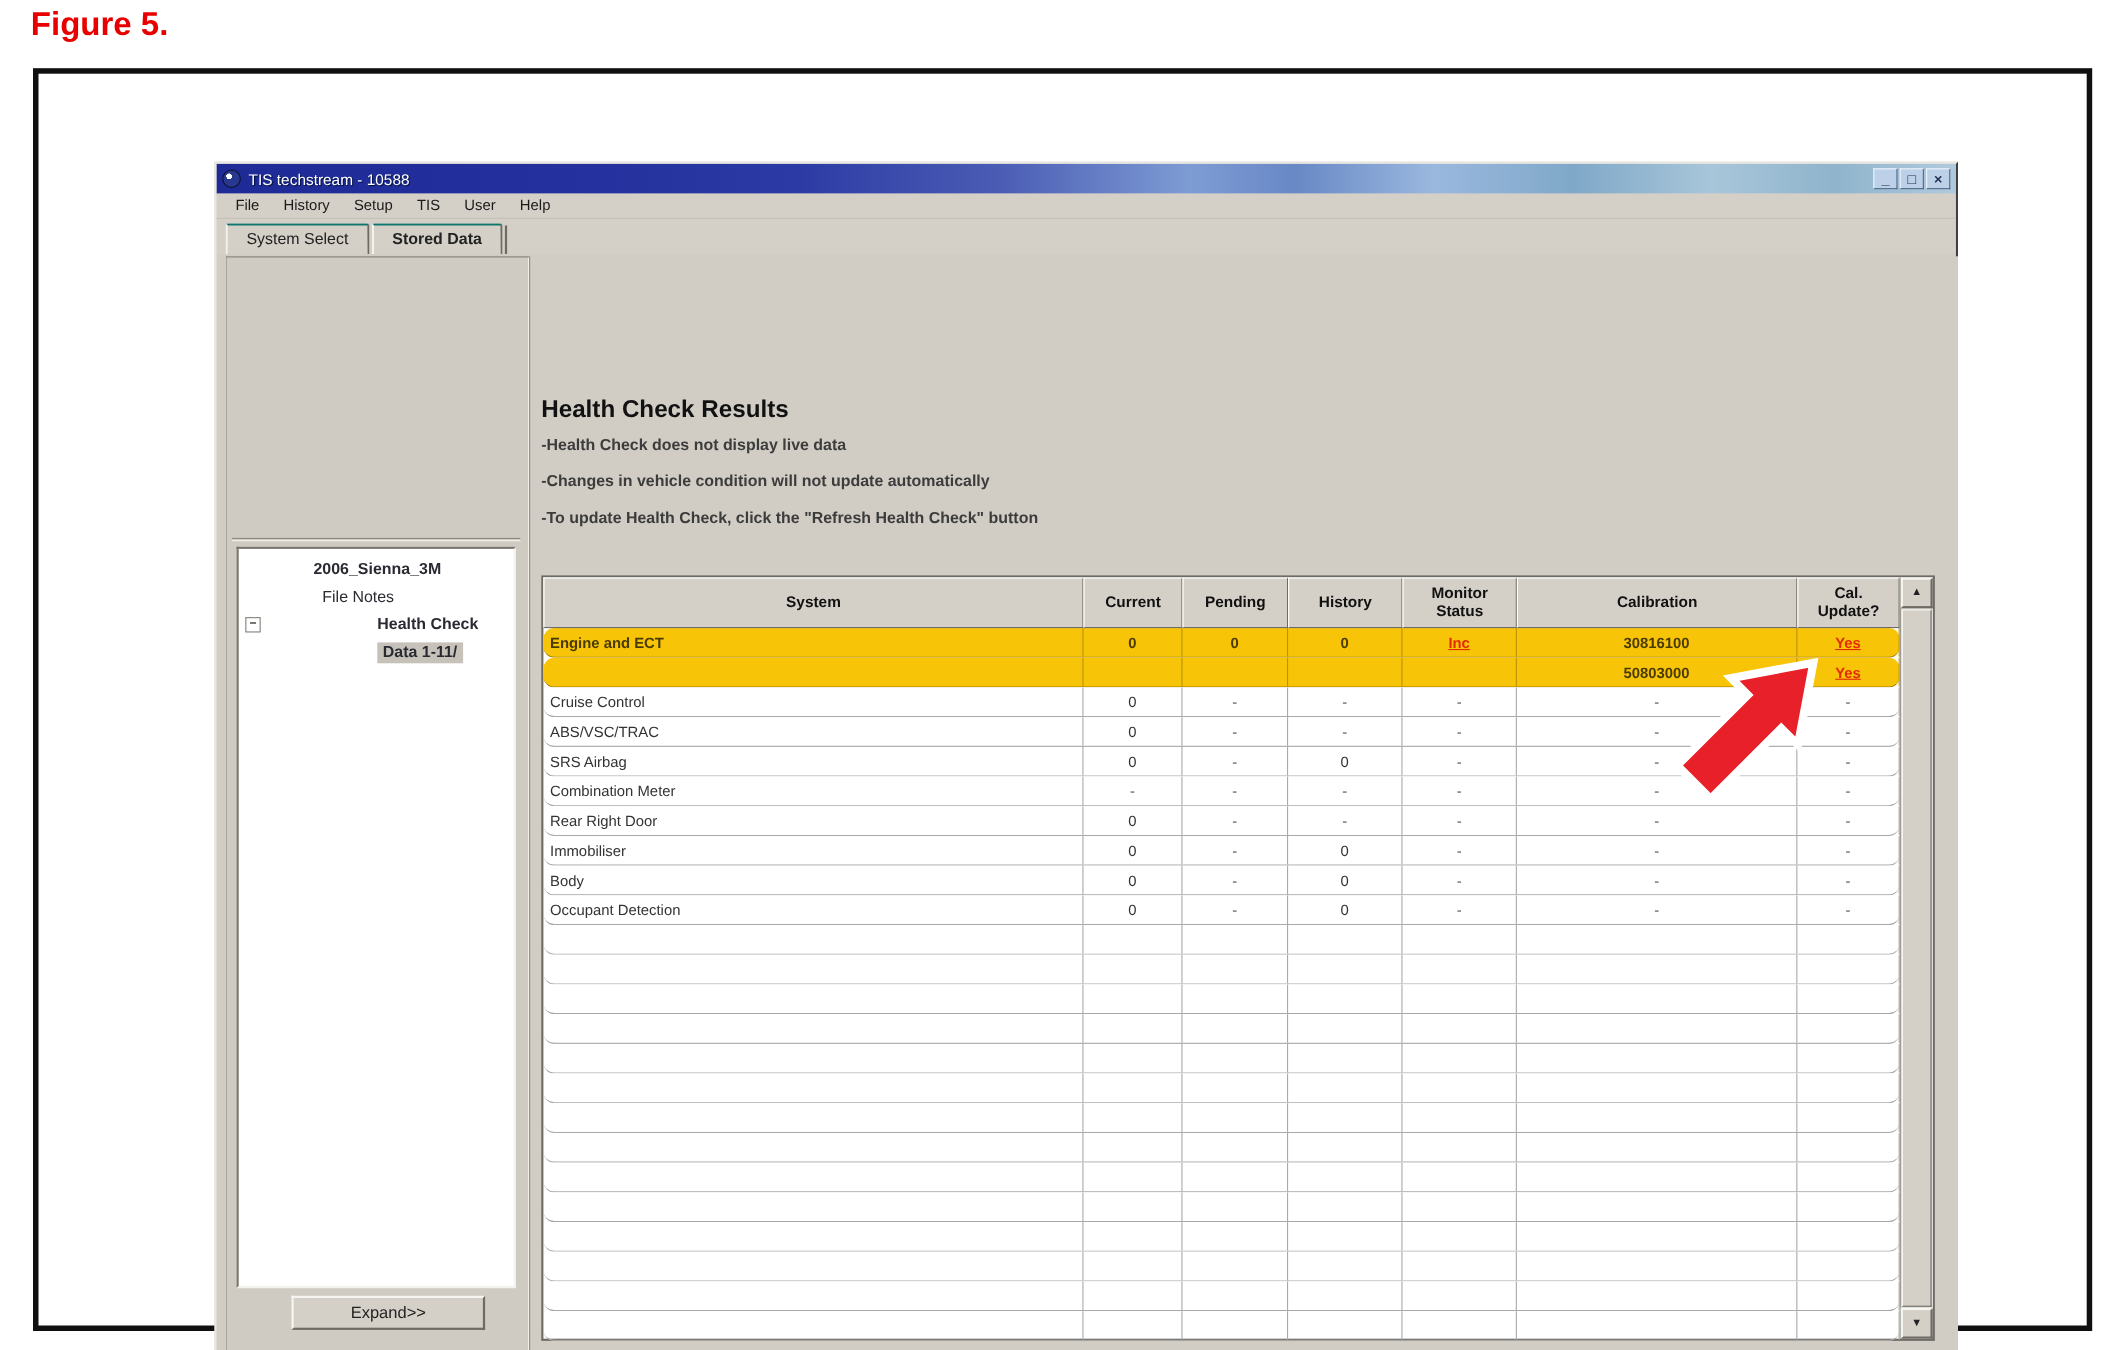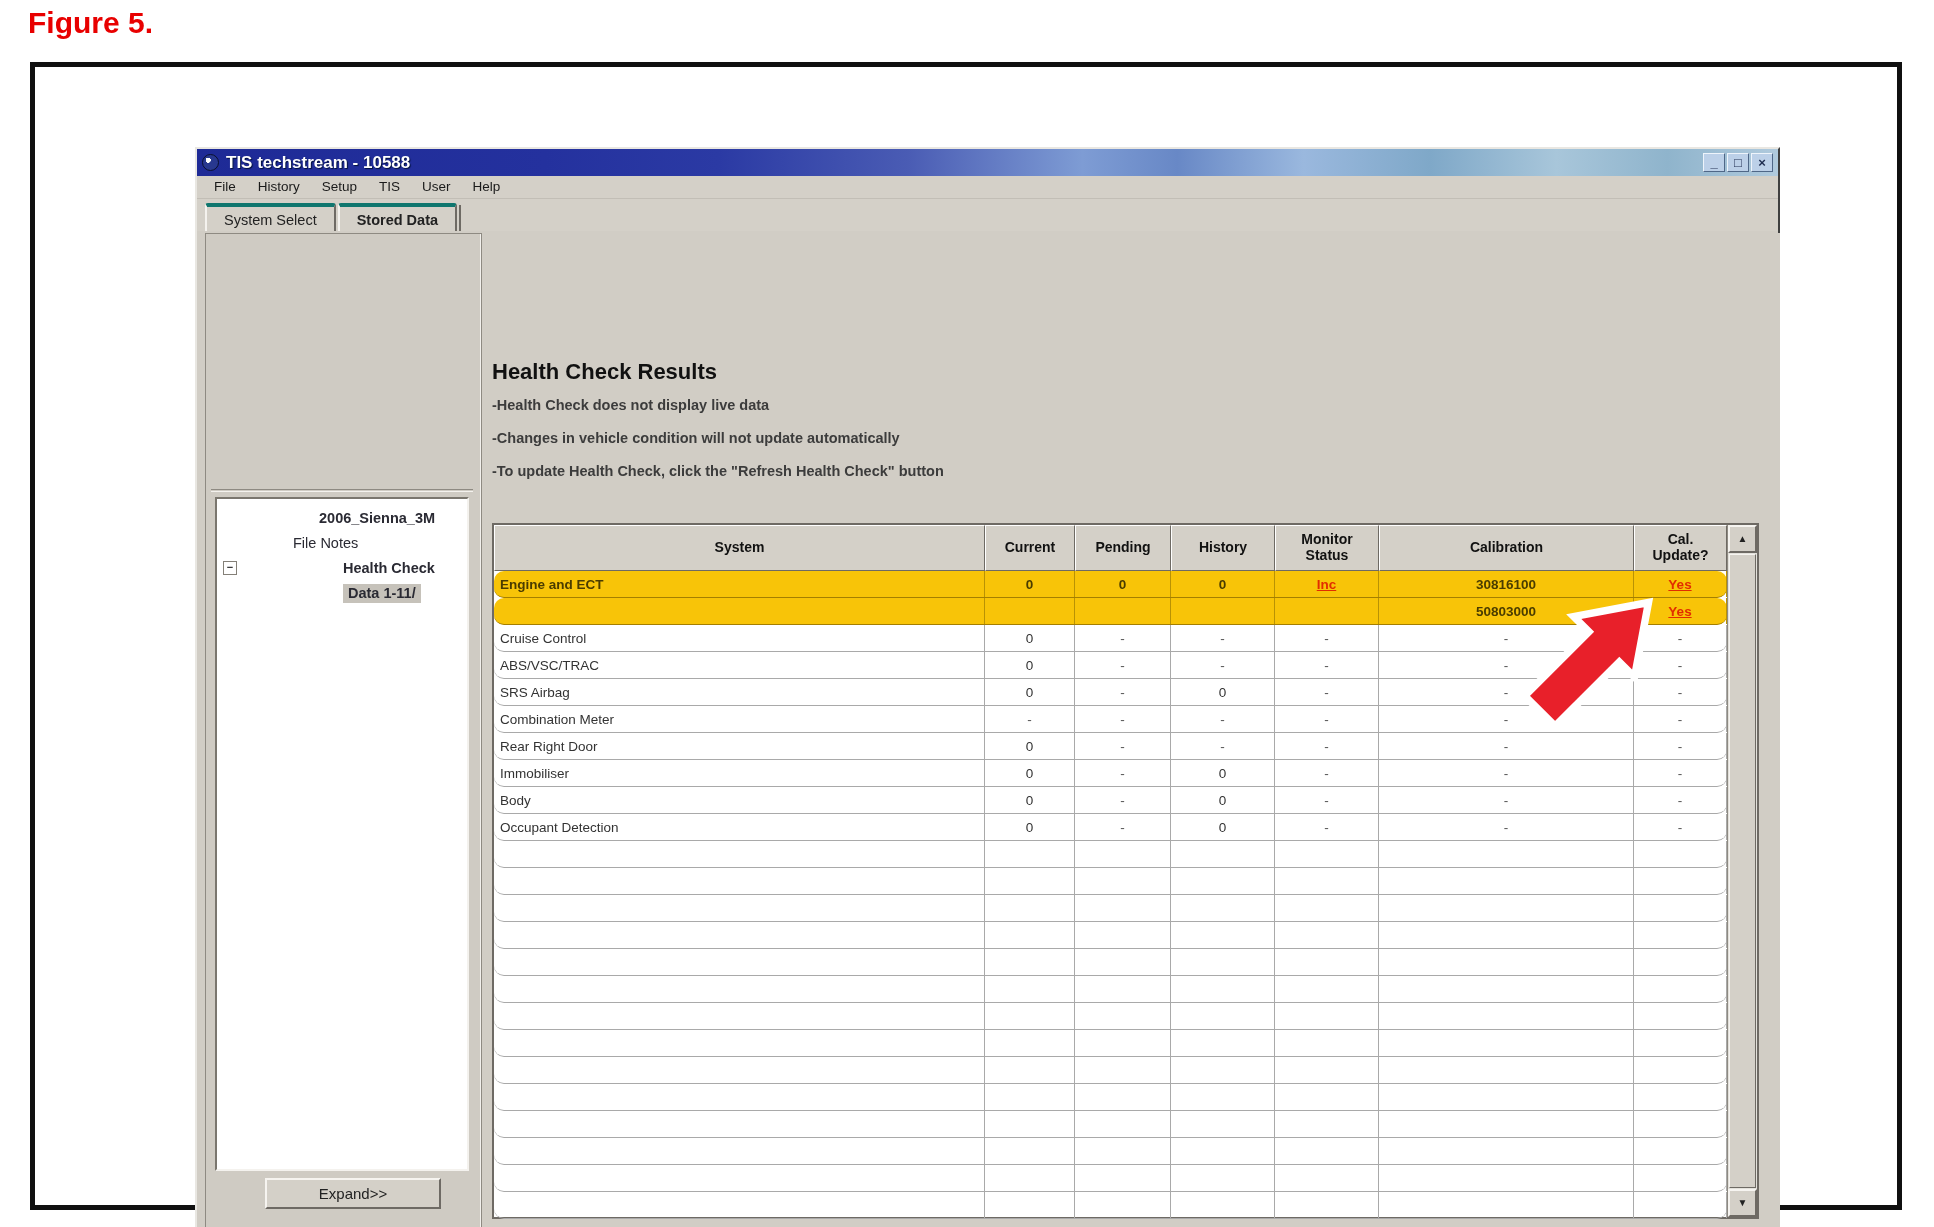--- a/index.html
+++ b/index.html
@@ -14,52 +14,52 @@
   
   .window { left:160px; top:80px; width:1585px; height:1106px; background:#d4d0c8;
     border-top:2px solid #e9e7e2; border-left:2px solid #e9e7e2;
     border-right:2px solid #404040; border-bottom:2px solid #404040; }
   .titlebar { left:0; top:0; right:0; height:27px;
     background:linear-gradient(90deg,#1e2a96 0%,#24319e 22%,#2b3aa4 33%,#4a5cb4 45%,#7e9cd4 56%,#6888c6 62%,#9ab8de 70%,#7fa8c8 78%,#a8c6da 86%,#8fb4cc 93%,#b0cadd 100%);
     display:flex; align-items:center; padding:0 5px; }
   .app-icon { width:17px; height:17px; border-radius:9px;
     background:radial-gradient(circle at 35% 35%, #fefefe 0 18%, #28388f 19% 75%, #0d1447 100%);
     border:1px solid #0a102e; flex:0 0 auto; }
-  .title-text { color:#ffffff; font-weight:bold; font-size:17px; margin-left:7px;
+  .title-text { color:#ffffff; font-weight:normal; font-size:14px; margin-left:7px;
     text-shadow:1px 1px 1px #00103a; white-space:nowrap; }
   .win-btns { margin-left:auto; display:flex; gap:2px; }
   .win-btn { width:22px; height:19px; background:#bcd0e8;
     border-top:1px solid #eef4fb; border-left:1px solid #eef4fb;
     border-right:1px solid #4f6787; border-bottom:1px solid #4f6787;
     color:#1d2b4e; font-size:13px; font-weight:bold; text-align:center; line-height:17px; }
 
   .menubar { left:0; top:27px; right:0; height:23px; background:#d4d0c8;
     display:flex; align-items:center; padding-left:6px; border-bottom:1px solid #c2beb6; }
   .menu-item { font-size:13.5px; color:#1a1a1a; padding:2px 11px 3px 11px; }
 
   .tabstrip { left:0; top:50px; right:0; height:32px; background:#d4d0c8; padding:4px 0 0 8px; display:flex; }
   .tab { height:28px; padding:5px 17px 0 17px; font-size:14.5px; color:#222; background:#d4d0c8;
-    border-top:4px solid #0f766e; border-left:2px solid #f4f2ee; border-right:2px solid #6e6a64;
+    border-top:2px solid #0f766e; border-left:2px solid #f4f2ee; border-right:2px solid #6e6a64;
     border-radius:3px 3px 0 0; margin-right:2px; white-space:nowrap; }
   .tab.active { font-weight:bold; border-bottom:2px solid #d4d0c8; height:30px; }
   .tabstrip-sep { width:2px; height:26px; background:#6e6a64; margin-top:2px; }
 
   .content { left:0; top:82px; right:0; bottom:0; background:#d1cdc5; }
 
   
   .left-panel { left:8px; top:2px; width:276px; height:1014px; background:#cfcbc3;
     box-shadow: inset 1px 1px 0 #8e8a82, inset -1px -1px 0 #f2f0ec; }
   .tree-divider { left:6px; top:256px; width:262px; height:3px;
     border-top:1px solid #8e8a82; border-bottom:1px solid #f4f2ee; }
   .tree-box { left:10px; top:264px; width:254px; height:674px; background:#ffffff;
     border-top:2px solid #7a766e; border-left:2px solid #7a766e;
     border-right:2px solid #f4f2ee; border-bottom:2px solid #f4f2ee;
     overflow:hidden; padding-top:8px; }
   .tree-item { position:relative; font-size:14.5px; color:#2a2a33; height:25px; line-height:22px; white-space:nowrap; }
-  .tree-item.lv0 { padding-left:102px; }
+  .tree-item.lv0 { padding-left:68px; }
   .tree-item.lv1 { padding-left:76px; }
   .tree-item.lv2 { padding-left:126px; }
   .tree-item.bold { font-weight:bold; }
   .tree-item .sel { background:#c6c2ba; padding:1px 5px 2px 5px; }
   .expander { position:absolute; left:6px; top:4px; width:14px; height:14px; background:#fff;
     border:1px solid #848078; font-size:11px; line-height:11px; text-align:center; color:#333; }
 
   .expand-btn { left:60px; top:945px; width:176px; height:31px; background:#d4d0c8;
     border-top:2px solid #f6f4f0; border-left:2px solid #f6f4f0;
     border-right:2px solid #6e6a64; border-bottom:2px solid #6e6a64;

